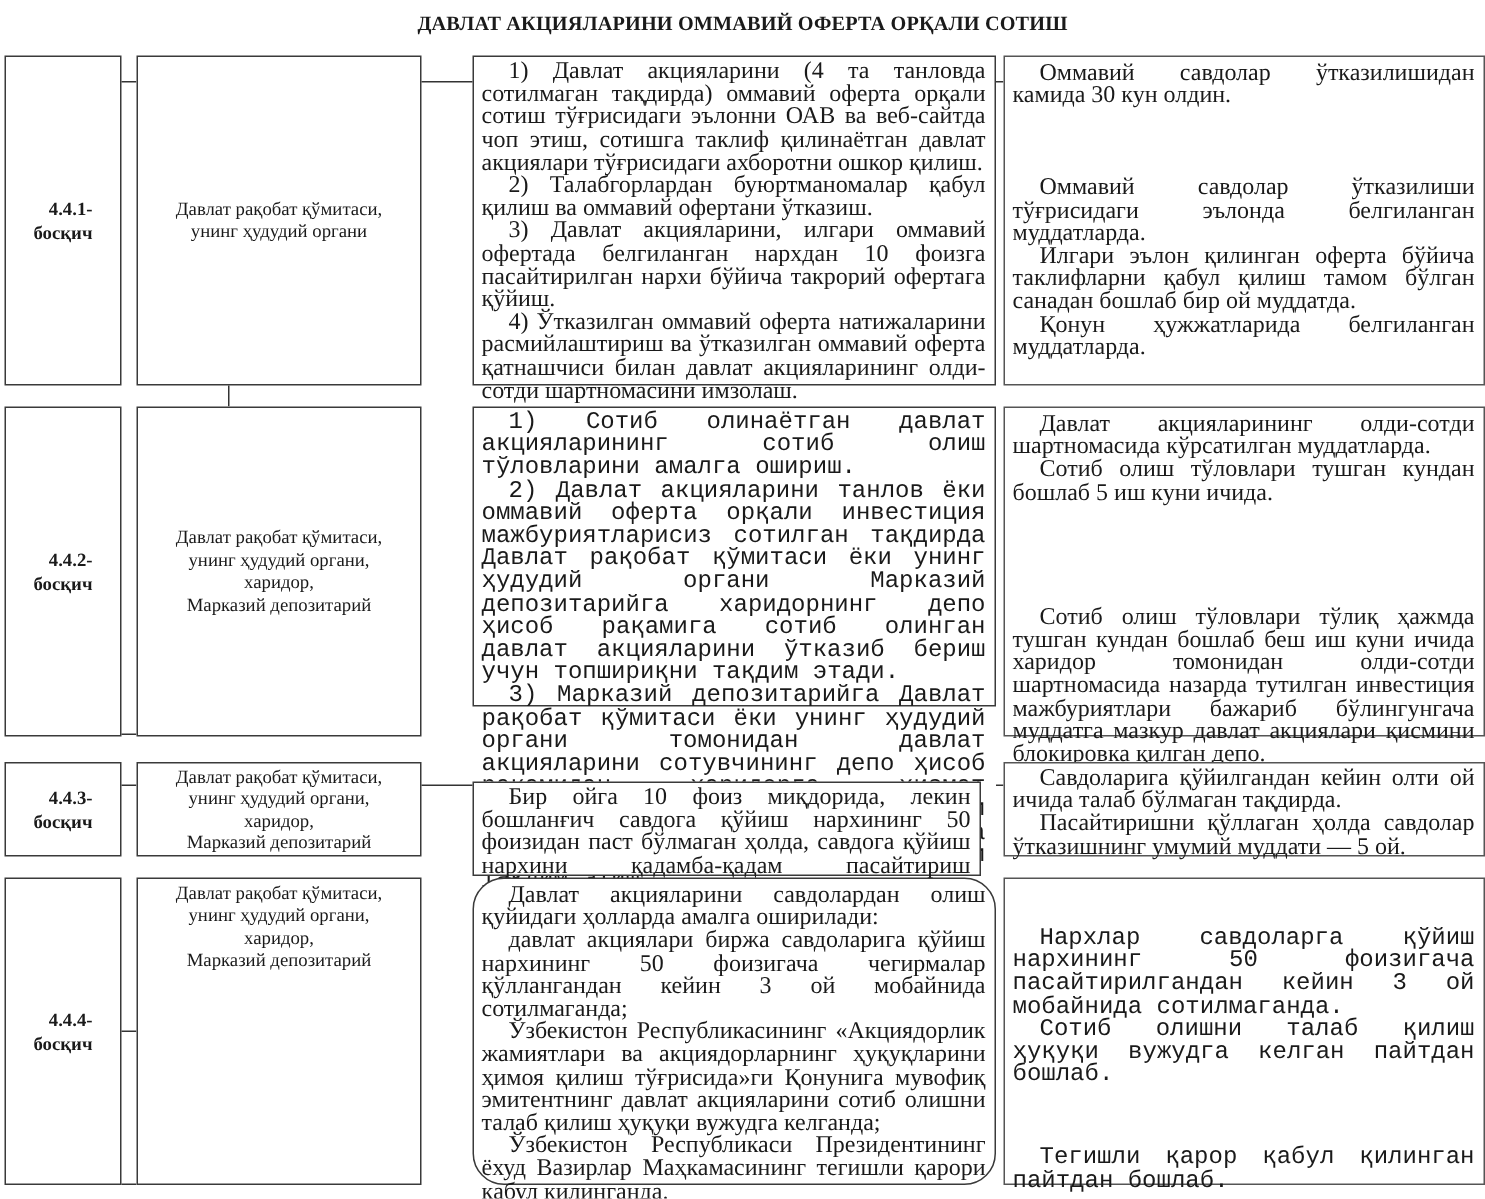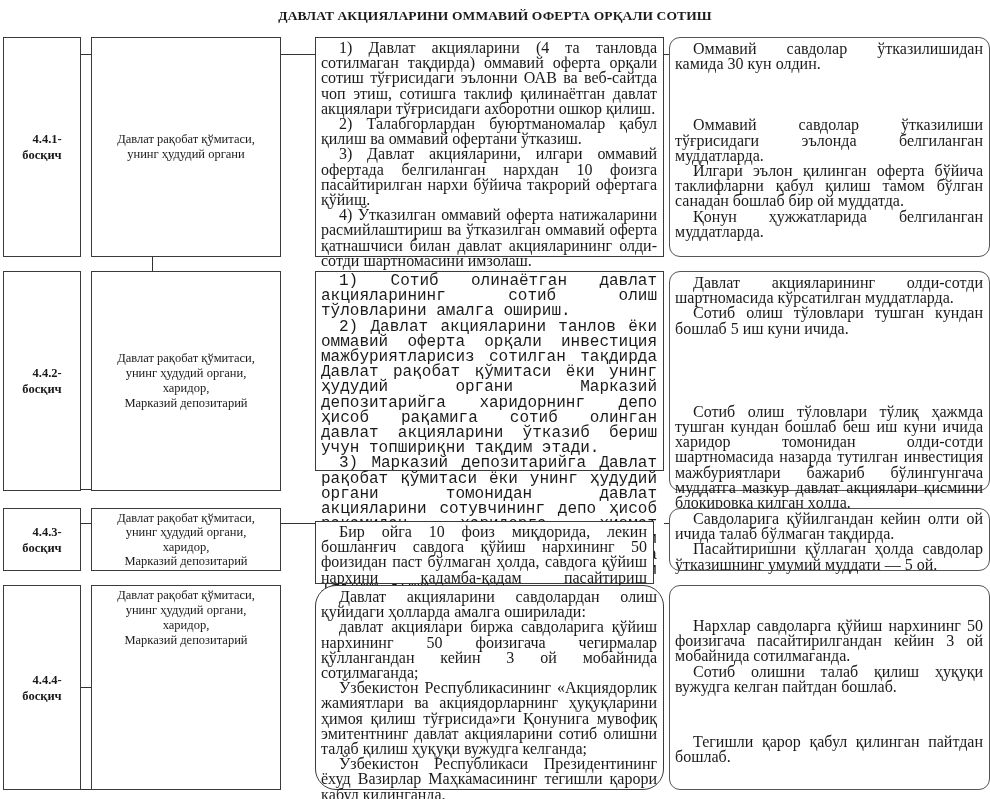--- a/index.html
+++ b/index.html
@@ -1,21 +1,21 @@
 <!DOCTYPE html>
 <html><head>
 <meta charset="utf-8">
 <style>
   html, body { margin: 0; padding: 0; background: #ffffff; }
   body { width: 990px; height: 799px; position: relative; overflow: hidden;
          font-family: "Liberation Serif", "DejaVu Serif", serif; color: #1a1a1a; }
   .title { position: absolute; left: 0; top: 8px; width: 990px; text-align: center;
            font-weight: bold; font-size: 13.5px; letter-spacing: 0.1px; }
   .box { position: absolute; box-sizing: border-box; border: 1.5px solid #3a3a3a; background: #fff; }
-  .box.light { border-color: #555; border-width: 1.3px; border-radius: 11px; }
+  .box.light { border-color: #555; border-width: 1.3px; }
   .stage { display: flex; align-items: center; justify-content: center; text-align: right;
            font-weight: bold; font-size: 12.5px; line-height: 16px; }
   .actor { display: flex; align-items: center; justify-content: center; text-align: center;
            font-size: 12.5px; line-height: 15px; padding: 16px 4px; }
   .actor.top { align-items: flex-start; padding-top: 2px; }
   .text { font-size: 16px; line-height: 15.2px; text-align: justify; padding: 2px 6px 2px 5px; }
   .text p { margin: 0; text-indent: 18px; text-align: justify; }
   .hline { position: absolute; height: 0; border-top: 1.3px solid #333; }
   .vline { position: absolute; width: 0; border-left: 1.6px solid #333; }
 </style>
@@ -63,21 +63,21 @@
 </div>
 <div class="box text" style="left:315px;top:271px;width:349px;height:200px;font-family:Liberation Mono, monospace;">
   <p>1) Сотиб олинаётган давлат акцияларининг сотиб олиш тўловларини амалга ошириш.</p>
   <p>2) Давлат акцияларини танлов ёки оммавий оферта орқали инвестиция мажбуриятларисиз сотилган тақдирда Давлат рақобат қўмитаси ёки унинг ҳудудий органи Марказий депозитарийга харидорнинг депо ҳисоб рақамига сотиб олинган давлат акцияларини ўтказиб бериш учун топшириқни тақдим этади.</p>
   <p>3) Марказий депозитарийга Давлат рақобат қўмитаси ёки унинг ҳудудий органи томонидан давлат акцияларини сотувчининг депо ҳисоб рақамидан харидорга хизмат кўрсатувчи депозитарийдаги харидорнинг депо ҳисоб рақамига ўтказиб бериш учун топшириқни тақдим этиш.</p>
 </div>
 <div class="box light text" style="left:669px;top:271px;width:321px;height:220px;padding-top:3px;">
   <p>Давлат акцияларининг олди-сотди шартномасида кўрсатилган муддатларда.</p>
   <p>Сотиб олиш тўловлари тушган кундан бошлаб 5 иш куни ичида.</p>
   <div style="height:68px"></div>
-  <p>Сотиб олиш тўловлари тўлиқ ҳажмда тушган кундан бошлаб беш иш куни ичида харидор томонидан олди-сотди шартномасида назарда тутилган инвестиция мажбуриятлари бажариб бўлингунгача муддатга мазкур давлат акциялари қисмини блокировка қилган ҳолда.</p>
+  <p>Сотиб олиш тўловлари тўлиқ ҳажмда тушган кундан бошлаб беш иш куни ичида харидор томонидан олди-сотди шартномасида назарда тутилган инвестиция мажбуриятлари бажариб бўлингунгача муддатга мазкур давлат акциялари қисмини блокировка қилган депо.</p>
 </div>
 
 <div class="box stage" style="left:3px;top:508px;width:78px;height:63px;">
   <div><span>4.4.3-</span><br><span>босқич</span></div>
 </div>
 <div class="hline" style="left:81px;top:523px;width:10px;"></div>
 <div class="box actor" style="left:91px;top:508px;width:190px;height:63px;line-height:14.5px;">
   <div>
     <span>Давлат рақобат қўмитаси,</span><br>
     <span>унинг ҳудудий органи,</span><br>
@@ -107,19 +107,19 @@
     <span>харидор,</span><br>
     <span>Марказий депозитарий</span>
   </div>
 </div>
 <div class="box text" style="left:315px;top:585px;width:349px;height:205px;padding-top:3px;border-radius:21px;">
   <p>Давлат акцияларини савдолардан олиш қуйидаги ҳолларда амалга оширилади:</p>
   <p>давлат акциялари биржа савдоларига қўйиш нархининг 50 фоизигача чегирмалар қўллангандан кейин 3 ой мобайнида сотилмаганда;</p>
   <p>Ўзбекистон Республикасининг «Акциядорлик жамиятлари ва акциядорларнинг ҳуқуқларини ҳимоя қилиш тўғрисида»ги Қонунига мувофиқ эмитентнинг давлат акцияларини сотиб олишни талаб қилиш ҳуқуқи вужудга келганда;</p>
   <p>Ўзбекистон Республикаси Президентининг ёхуд Вазирлар Маҳкамасининг тегишли қарори қабул қилинганда.</p>
 </div>
-<div class="box light text" style="left:669px;top:585px;width:321px;height:205px;">
+<div class="box light text" style="left:669px;top:585px;width:321px;height:205px;font-family:Liberation Mono, monospace;">
   <div style="height:30px"></div>
   <p>Нархлар савдоларга қўйиш нархининг 50 фоизигача пасайтирилгандан кейин 3 ой мобайнида сотилмаганда.</p>
   <p>Сотиб олишни талаб қилиш ҳуқуқи вужудга келган пайтдан бошлаб.</p>
   <div style="height:40px"></div>
   <p>Тегишли қарор қабул қилинган пайтдан бошлаб.</p>
 </div>
 
 </body></html>

